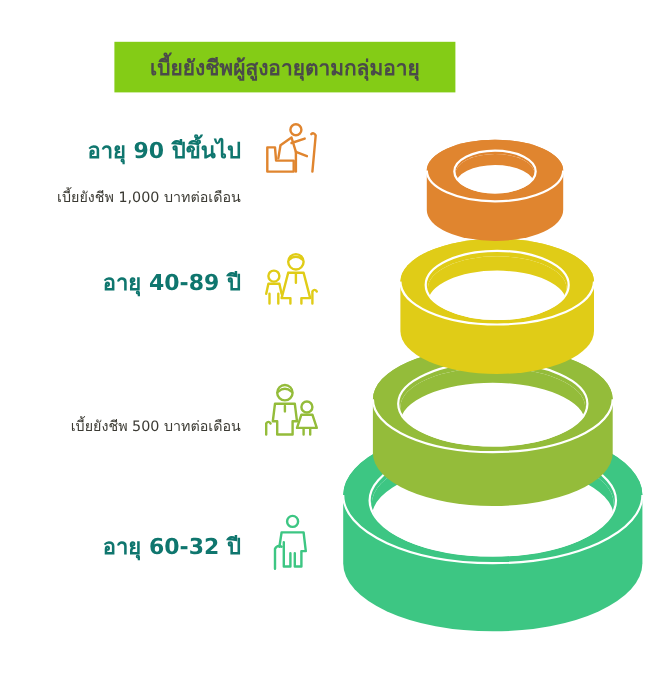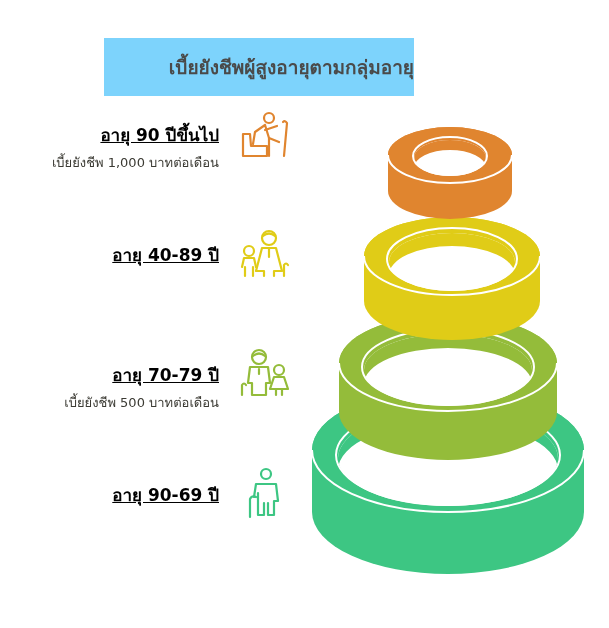--- a/index.html
+++ b/index.html
@@ -1,23 +1,23 @@
 <!DOCTYPE html>
 <html><head>
 <meta charset="utf-8">
 <style>
   html, body { margin: 0; padding: 0; background: #ffffff; }
   body { width: 609px; height: 628px; position: relative; overflow: hidden;
          font-family: "DejaVu Sans", "Liberation Sans", sans-serif; }
-  .title-box { position: absolute; left: 104px; top: 38px; width: 310px; height: 58px;
-               background: #7dd3fc; display: flex; align-items: center; justify-content: flex-end; }
+  .title-box { position: absolute; left: 104px; top: 38px; width: 310px; height: 46px;
+               background: #84cc16; display: flex; align-items: center; justify-content: center; }
   .title-box span { font-size: 19px; font-weight: bold; color: #4a4a4a; }
   .tier-label { position: absolute; right: 390px; text-align: right; }
-  .tier-label .head { font-size: 17px; font-weight: bold; color: #000000; white-space: nowrap; text-decoration: underline; }
-  .tier-label .sub { font-size: 13px; color: #3b3a33; white-space: nowrap; margin-top: 4px; }
+  .tier-label .head { font-size: 20px; font-weight: bold; color: #0f766e; white-space: nowrap; }
+  .tier-label .sub { font-size: 13px; color: #3b3a33; white-space: nowrap; margin-top: 16px; }
   .icon { position: absolute; }
   svg.rings { position: absolute; left: 0; top: 0; }
 </style>
 </head>
 <body>
 
 <div class="title-box">
   <span>เบี้ยยังชีพผู้สูงอายุตามกลุ่มอายุ</span>
 </div>
 
@@ -78,32 +78,31 @@
 <svg class="icon" style="left:238px;top:227px;" width="52" height="52" viewBox="0 0 52 52" fill="none" stroke="#e0cc17" stroke-width="2.2" stroke-linecap="round" stroke-linejoin="round">
   <circle cx="11" cy="24" r="5"></circle>
   <path d="M4,40 L6,31 L16,31 L18,40 M7,40 L7,49 M15,40 L15,49"></path>
   <circle cx="31" cy="11" r="7"></circle>
   <path d="M25,9 Q31,4 37,9"></path>
   <path d="M24,21 L38,21 L44,44 L36,44 L36,49 M24,21 L18,44 L26,44 L26,49 M31,21 L31,30"></path>
   <path d="M46,49 L46,38 Q48,35 50,38"></path>
 </svg>
 
 <div class="tier-label" style="top:361px;">
-  <div class="head">อายุ 70-79 ปี</div>
   <div class="sub">เบี้ยยังชีพ 500 บาทต่อเดือน</div>
 </div>
 <svg class="icon" style="left:238px;top:347px;" width="52" height="52" viewBox="0 0 52 52" fill="none" stroke="#94bc3a" stroke-width="2.2" stroke-linecap="round" stroke-linejoin="round">
   <circle cx="21" cy="10" r="7"></circle>
   <path d="M15,9 Q21,4 27,9"></path>
   <path d="M12,20 L30,20 L32,36 L28,36 L28,48 L14,48 L14,36 L10,36 Z M21,22 L21,27"></path>
   <path d="M4,48 L4,38 Q6,35 8,38"></path>
   <circle cx="41" cy="23" r="5"></circle>
   <path d="M36,30 L46,30 L50,42 L32,42 Z M38,42 L38,48 M44,42 L44,48"></path>
 </svg>
 
 <div class="tier-label" style="top:481px;">
-  <div class="head">อายุ 90-69 ปี</div>
+  <div class="head">อายุ 60-32 ปี</div>
 </div>
 <svg class="icon" style="left:242px;top:465px;" width="46" height="56" viewBox="0 0 46 56" fill="none" stroke="#3dc683" stroke-width="2.2" stroke-linecap="round" stroke-linejoin="round">
   <circle cx="24" cy="9" r="5"></circle>
   <path d="M14,19 L34,19 L36,36 L32,36 L32,50 L26,50 L26,38 M14,19 L12,32 M16,28 L16,50 L22,50 L22,38"></path>
   <path d="M8,52 L8,34 Q10,30 14,32"></path>
 </svg>
 
 </body></html>

